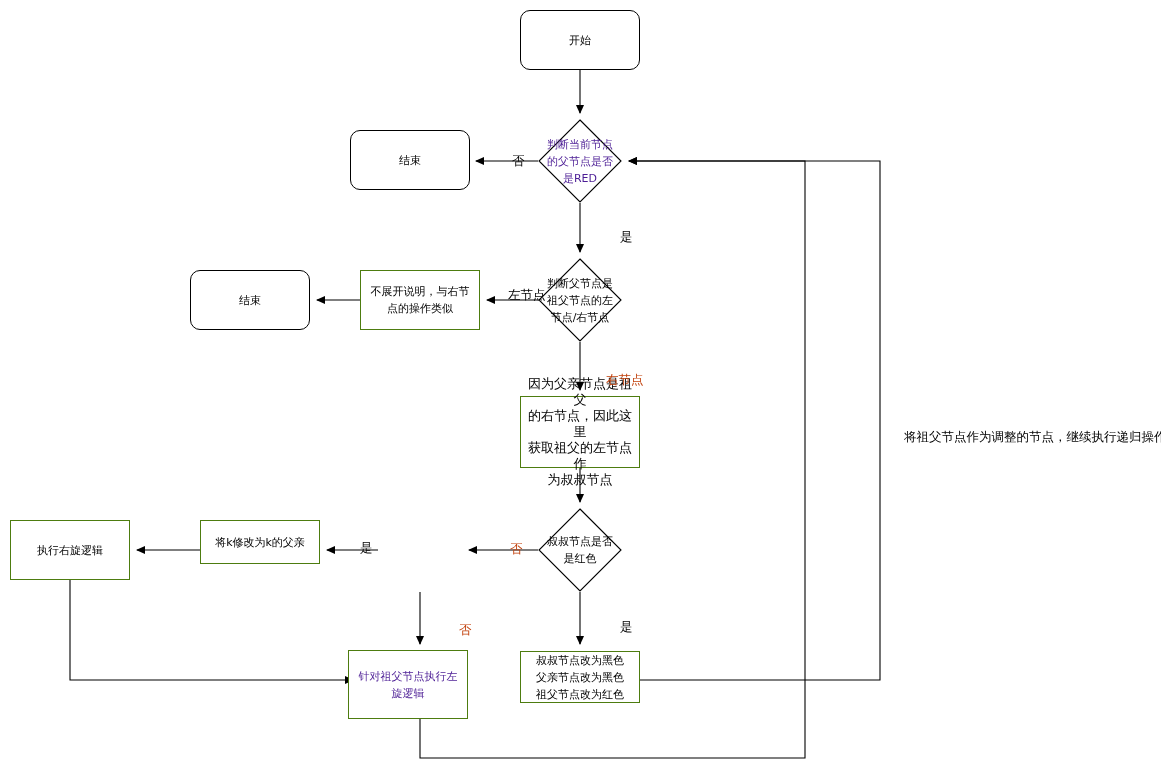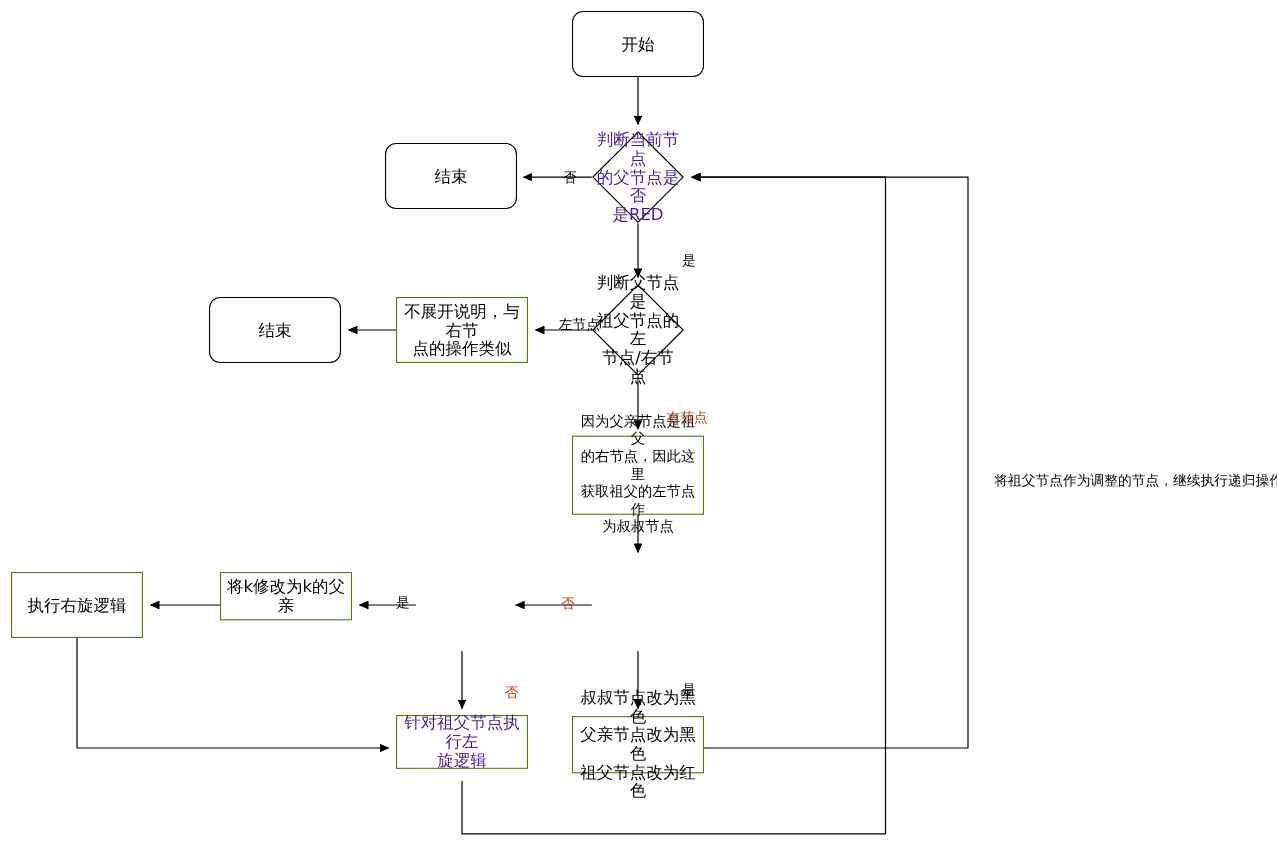--- a/index.html
+++ b/index.html
@@ -1,21 +1,21 @@
 <!DOCTYPE html>
 <html><head>
 <meta charset="utf-8">
 <style>
   html,body{margin:0;padding:0;background:#ffffff;}
   body{font-family:"DejaVu Sans","Liberation Sans",sans-serif;}
   #canvas{position:relative;width:1161px;height:779px;background:#fff;overflow:hidden;}
   #edges{position:absolute;left:0;top:0;width:1161px;height:779px;}
 
   .node{position:absolute;box-sizing:border-box;display:flex;align-items:center;justify-content:center;
-        text-align:center;background:#ffffff;color:#000000;font-size:15px;line-height:17px;
+        text-align:center;background:#ffffff;color:#000000;font-size:11px;line-height:17px;
         padding:2px 4px;white-space:pre-line;}
   .rect{border:1px solid #4d7c0f;}
   .round{border:1px solid #000;border-radius:10px;}
   .diamond{border:none;background:transparent;}
   .diamond .dshape{position:absolute;left:0;top:0;width:100%;height:100%;}
   .diamond .dtext{position:relative;z-index:2;width:122%;text-align:center;}
   .red{color:#4c1d95;}
 
   .elabel{position:absolute;font-size:12.5px;line-height:15px;color:#000;white-space:pre;}
   .elabel.red{color:#c2410c;}
@@ -101,31 +101,38 @@
     <span>结束</span>
   </div>
 
   <div class="node rect" style="left:520px;top:396px;width:120px;height:72px;font-size:13px;line-height:16px;">
     <span>因为父亲节点是祖父
 的右节点，因此这里
 获取祖父的左节点作
 为叔叔节点</span>
   </div>
 
+  <div class="node diamond" style="left:538px;top:508px;width:84px;height:84px;">
+    <svg class="dshape" viewBox="0 0 84 84">
+      <polygon points="42,1 83,42 42,83 1,42" fill="#fff" stroke="#000" stroke-width="1.1"></polygon>
+    </svg>
+    <span class="dtext">叔叔节点是否
+是红色</span>
+  </div>
 
 
   <div class="node rect" style="left:200px;top:520px;width:120px;height:44px;">
     <span>将k修改为k的父亲</span>
   </div>
 
   <div class="node rect" style="left:10px;top:520px;width:120px;height:60px;">
     <span>执行右旋逻辑</span>
   </div>
 
-  <div class="node rect" style="left:360px;top:650px;width:120px;height:49px;">
+  <div class="node rect" style="left:348px;top:650px;width:120px;height:69px;">
     <span class="red">针对祖父节点执行左
 旋逻辑</span>
   </div>
 
   <div class="node rect" style="left:520px;top:651px;width:120px;height:52px;">
     <span>叔叔节点改为黑色
 父亲节点改为黑色
 祖父节点改为红色</span>
   </div>
 

